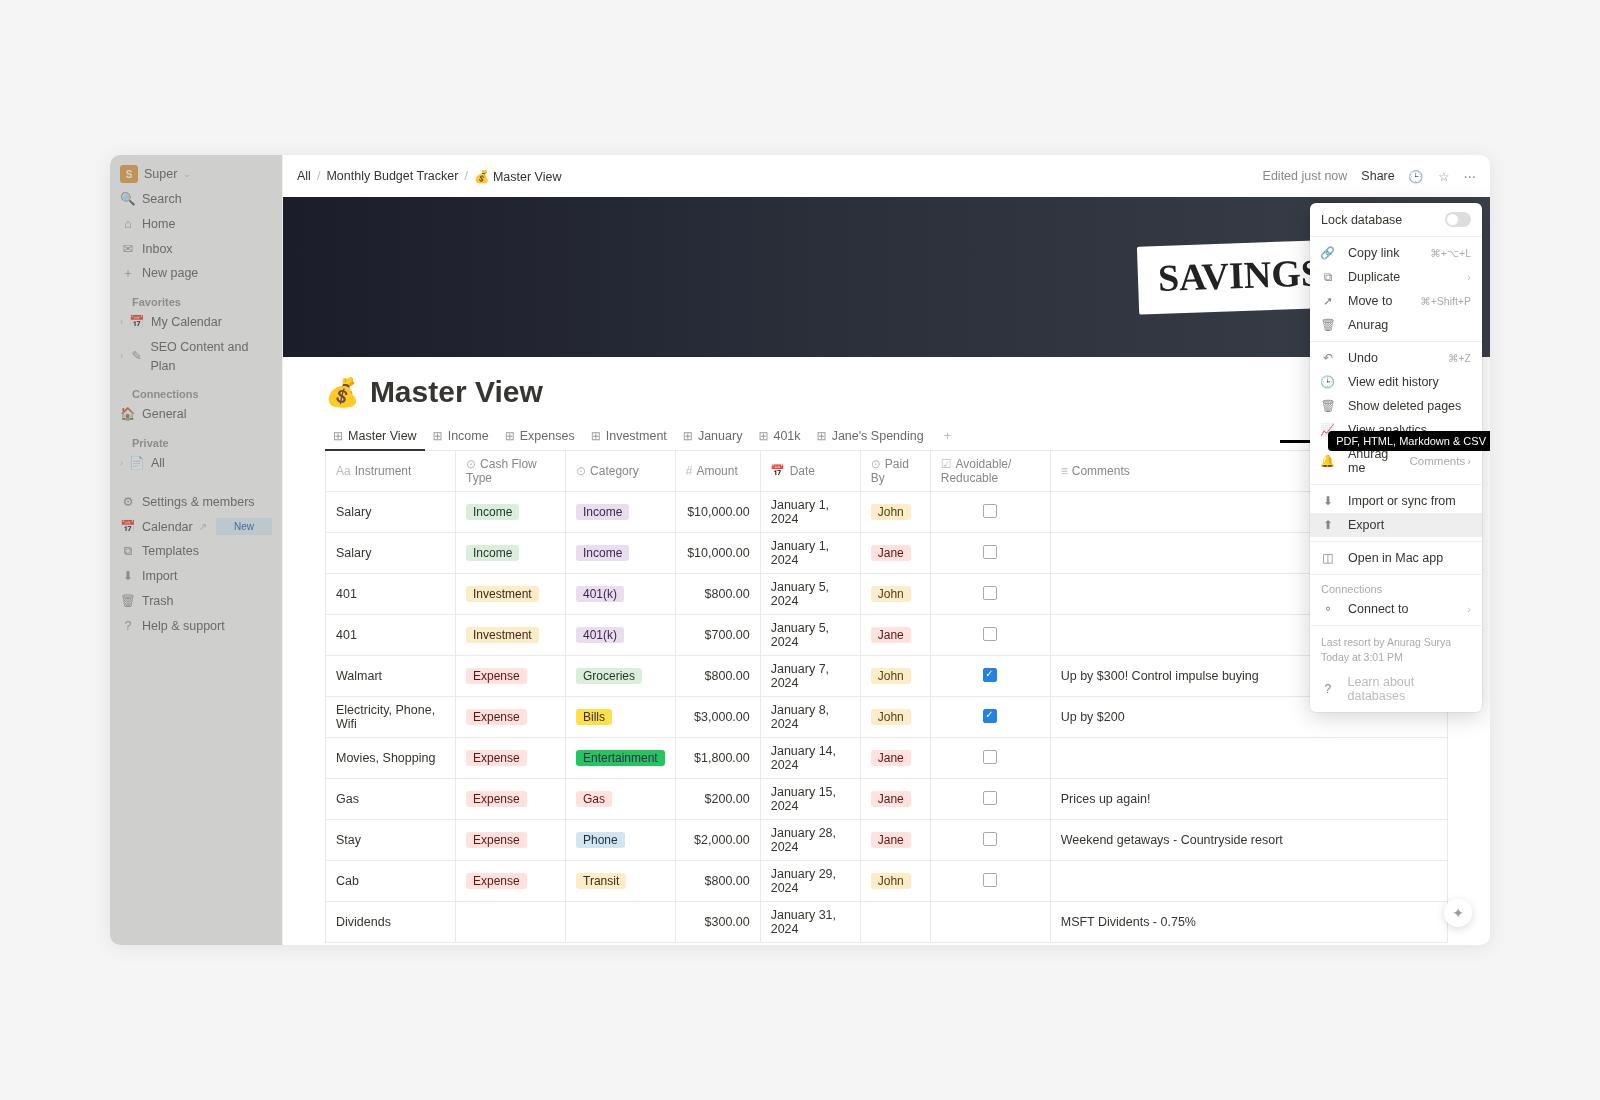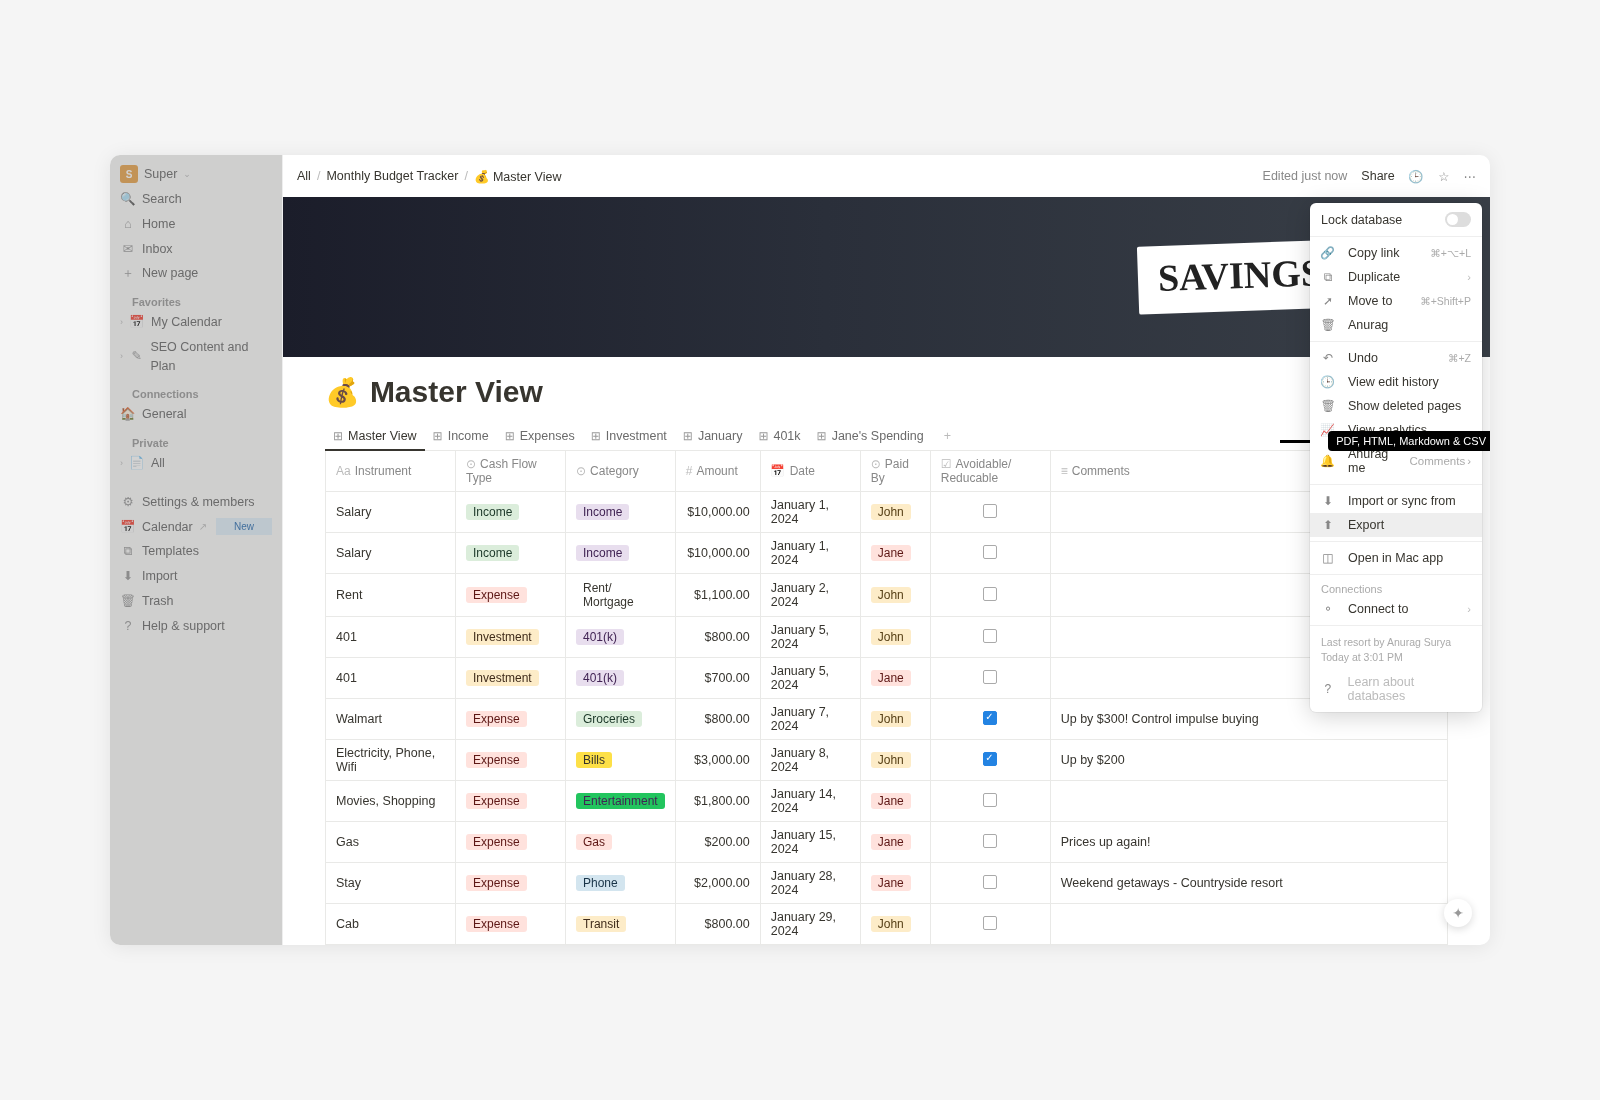--- a/index.html
+++ b/index.html
@@ -295,30 +295,20 @@
     <td>Salary</td>
     <td><span class="pill income">Income</span></td>
     <td><span class="pill cat-income">Income</span></td>
     <td class="amount">$10,000.00</td>
     <td>January 1, 2024</td>
     <td><span class="pill jane">Jane</span></td>
     <td style="text-align:center;"><span class="chk "></span></td>
     <td></td>
   </tr>
   <tr>
-    <td>Rent</td>
-    <td><span class="pill expense">Expense</span></td>
-    <td><span class="pill cat-rent">Rent/ Mortgage</span></td>
-    <td class="amount">$1,100.00</td>
-    <td>January 2, 2024</td>
-    <td><span class="pill john">John</span></td>
-    <td style="text-align:center;"><span class="chk "></span></td>
-    <td></td>
-  </tr>
-  <tr>
     <td>401</td>
     <td><span class="pill investment">Investment</span></td>
     <td><span class="pill cat-401k">401(k)</span></td>
     <td class="amount">$800.00</td>
     <td>January 5, 2024</td>
     <td><span class="pill john">John</span></td>
     <td style="text-align:center;"><span class="chk "></span></td>
     <td></td>
   </tr>
   <tr>

